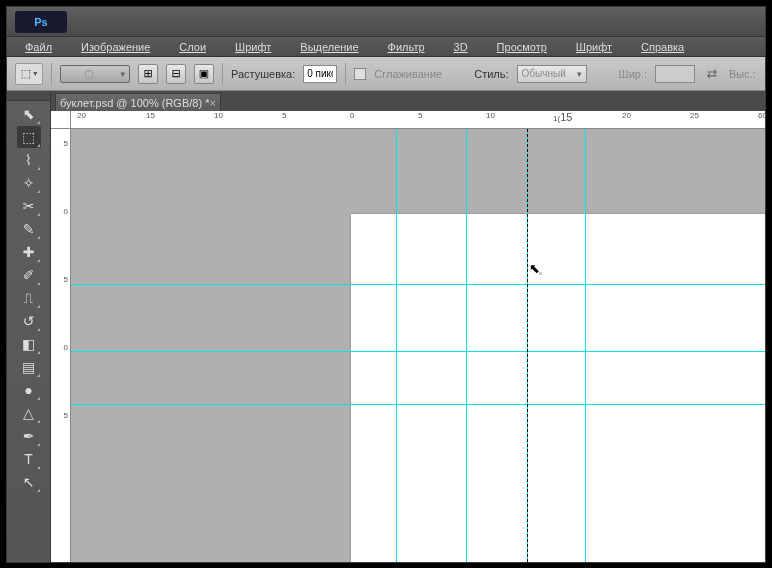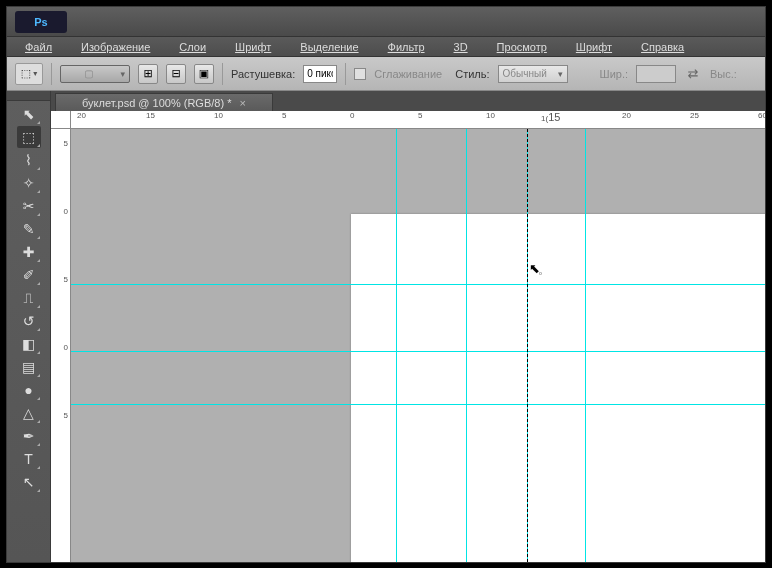--- a/index.html
+++ b/index.html
@@ -24,21 +24,21 @@
 .wk{flex:1;display:flex;overflow:hidden;position:relative}
 .toolpanel{width:44px;background:linear-gradient(180deg,#5e5e5e,#555);border-right:1px solid #3a3a3a;display:flex;flex-direction:column}
 .tp-head{height:10px;background:#4a4a4a;border-bottom:1px solid #3a3a3a}
 .tp-body{flex:1;padding:2px 0;display:flex;flex-direction:column;align-items:center;gap:1px;overflow:hidden}
 .tool{width:24px;height:22px;display:flex;align-items:center;justify-content:center;color:#ddd;position:relative;cursor:default;border-radius:2px}
 .tool.active{background:#3a3a3a}
 .tool .tc{font-size:14px}
 .tool::after{content:"";position:absolute;bottom:1px;right:1px;width:0;height:0;border-left:3px solid transparent;border-bottom:3px solid #aaa}
 .doc-area{flex:1;display:flex;flex-direction:column;background:#4a4a4a}
 .tabbar{height:20px;background:#4a4a4a;display:flex;align-items:flex-end;padding-left:4px}
-.tab{height:18px;background:linear-gradient(180deg,#6a6a6a,#5a5a5a);padding:0 26px;display:flex;align-items:center;color:#ddd;font-size:10px;border:1px solid #3a3a3a;border-bottom:none;gap:8px}
+.tab{height:18px;background:linear-gradient(180deg,#6a6a6a,#5a5a5a);padding:0 4px;display:flex;align-items:center;color:#ddd;font-size:10px;border:1px solid #3a3a3a;border-bottom:none;}
 .tab-x{color:#bbb;cursor:default;font-size:11px}
 .canvas-wrap{flex:1;position:relative;background:#0f766e;overflow:hidden}
 .ruler-h{position:absolute;left:20px;top:0;right:0;height:18px;background:#fff;border-bottom:1px solid #888;font-size:8px;color:#555}
 .ruler-v{position:absolute;left:0;top:18px;width:20px;bottom:0;background:#fff;border-right:1px solid #888;font-size:8px;color:#555}
 .ruler-corner{position:absolute;left:0;top:0;width:20px;height:18px;background:#fff;border-right:1px solid #888;border-bottom:1px solid #888}
 .canvas-view{position:absolute;left:20px;top:18px;right:0;bottom:0;background:#b0b0b0}
 .doc{position:absolute;left:280px;top:85px;width:700px;height:600px;background:#fff;box-shadow:0 0 2px rgba(0,0,0,.3)}
 .guide-v{position:absolute;top:0;bottom:0;width:1px;background:#00e5e5}
 .guide-h{position:absolute;left:0;right:0;height:1px;background:#00e5e5}
 .sel-line{position:absolute;top:18px;bottom:0;width:0;border-left:1px dashed #000}
@@ -74,21 +74,21 @@
   <div class="icon-btn sel">▢</div>
   <div class="icon-btn">⊞</div>
   <div class="icon-btn">⊟</div>
   <div class="icon-btn">▣</div>
   <div class="sep"></div>
   <span class="lbl">Растушевка:</span>
   <input class="txt-in" value="0 пикс." style="">
   <div class="sep"></div>
   <div class="chk"></div>
   <span class="lbl" style="color:#888">Сглаживание</span>
-  <span class="lbl" style="margin-left:5px">Стиль:</span>
+  <span class="lbl" style="margin-left:24px">Стиль:</span>
   <div class="sel">Обычный</div>
   <span class="lbl" style="color:#888;margin-left:24px">Шир.:</span>
   <input class="num-in" disabled="" style="background: rgb(204, 204, 204);">
   <div class="refresh">⇄</div>
   <span class="lbl" style="color:#888">Выс.:</span>
  </div>
  <div class="wk">
   <div class="toolpanel">
    <div class="tp-head"></div>
    <div class="tp-body">
@@ -155,21 +155,21 @@
    <div class="canvas-wrap">
     <div class="ruler-corner"></div>
     <div class="ruler-h">
      <span class="rtick" style="left:6px">20</span>
      <span class="rtick" style="left:75px">15</span>
      <span class="rtick" style="left:143px">10</span>
      <span class="rtick" style="left:211px">5</span>
      <span class="rtick" style="left:279px">0</span>
      <span class="rtick" style="left:347px">5</span>
      <span class="rtick" style="left:415px">10</span>
-     <span class="rtick" style="left:470px">1(<span>15</span></span>
+     <span class="rtick" style="left:482px">1(<span>15</span></span>
      <span class="rtick" style="left:551px">20</span>
      <span class="rtick" style="left:619px">25</span>
      <span class="rtick" style="left:687px">60</span>
     </div>
     <div class="ruler-v">
      <span class="rtick-v" style="top:10px">5</span>
      <span class="rtick-v" style="top:78px">0</span>
      <span class="rtick-v" style="top:146px">5</span>
      <span class="rtick-v" style="top:214px">0</span>
      <span class="rtick-v" style="top:282px">5</span>

